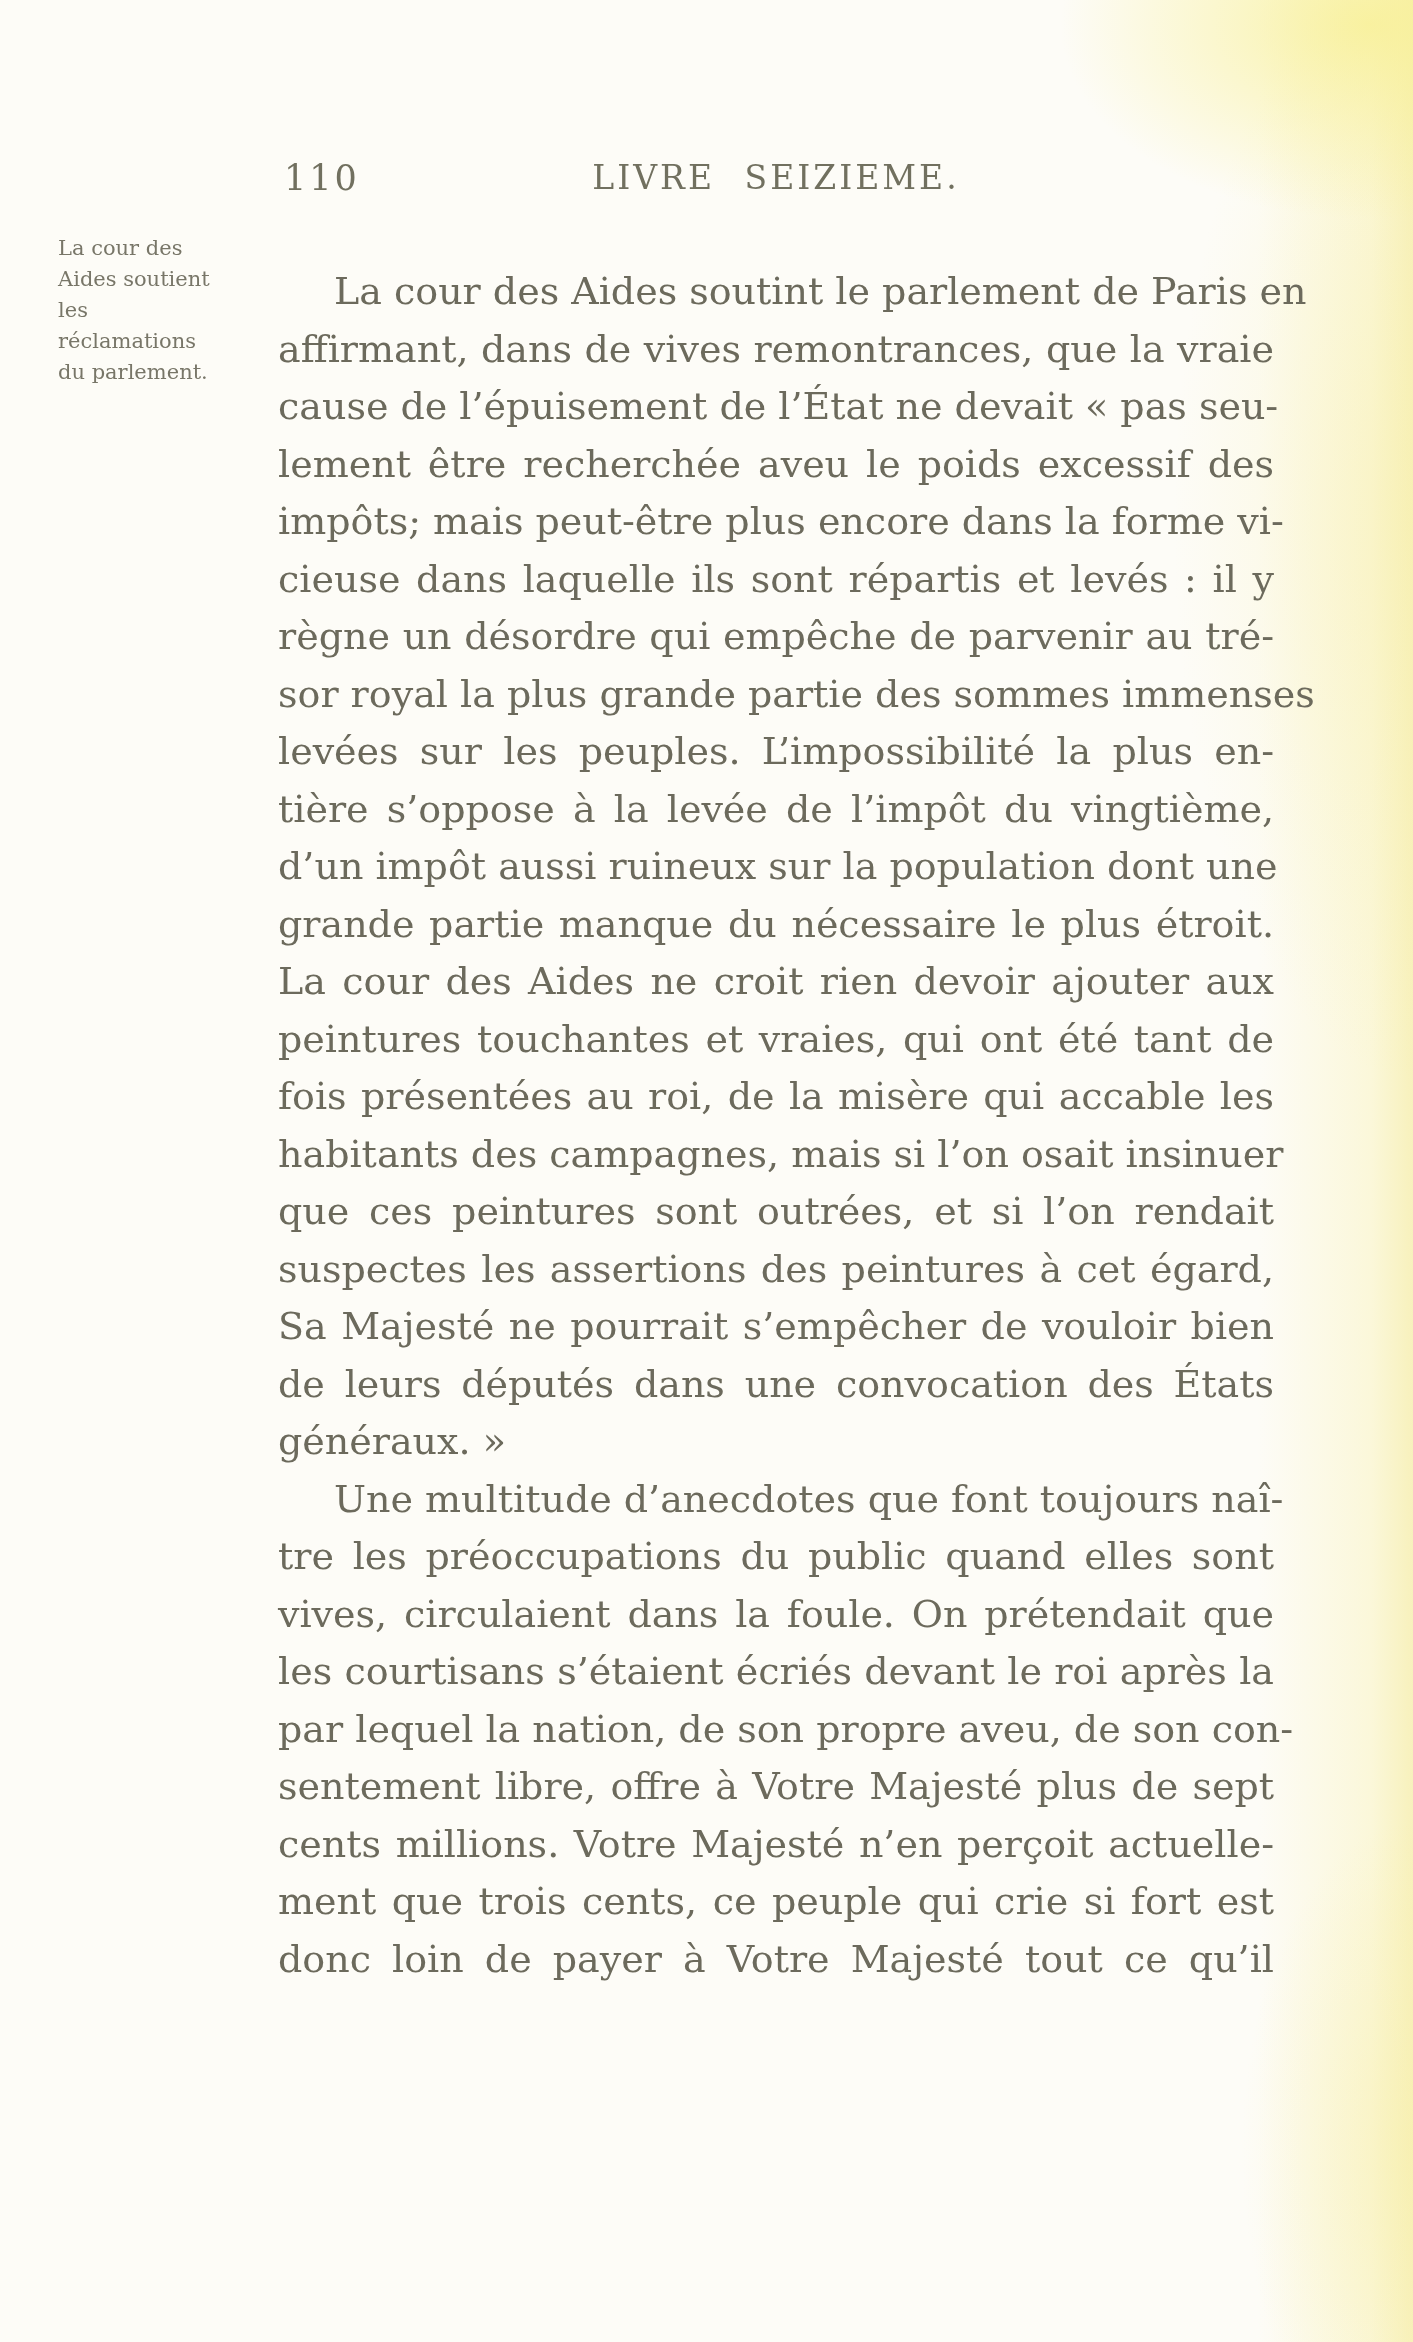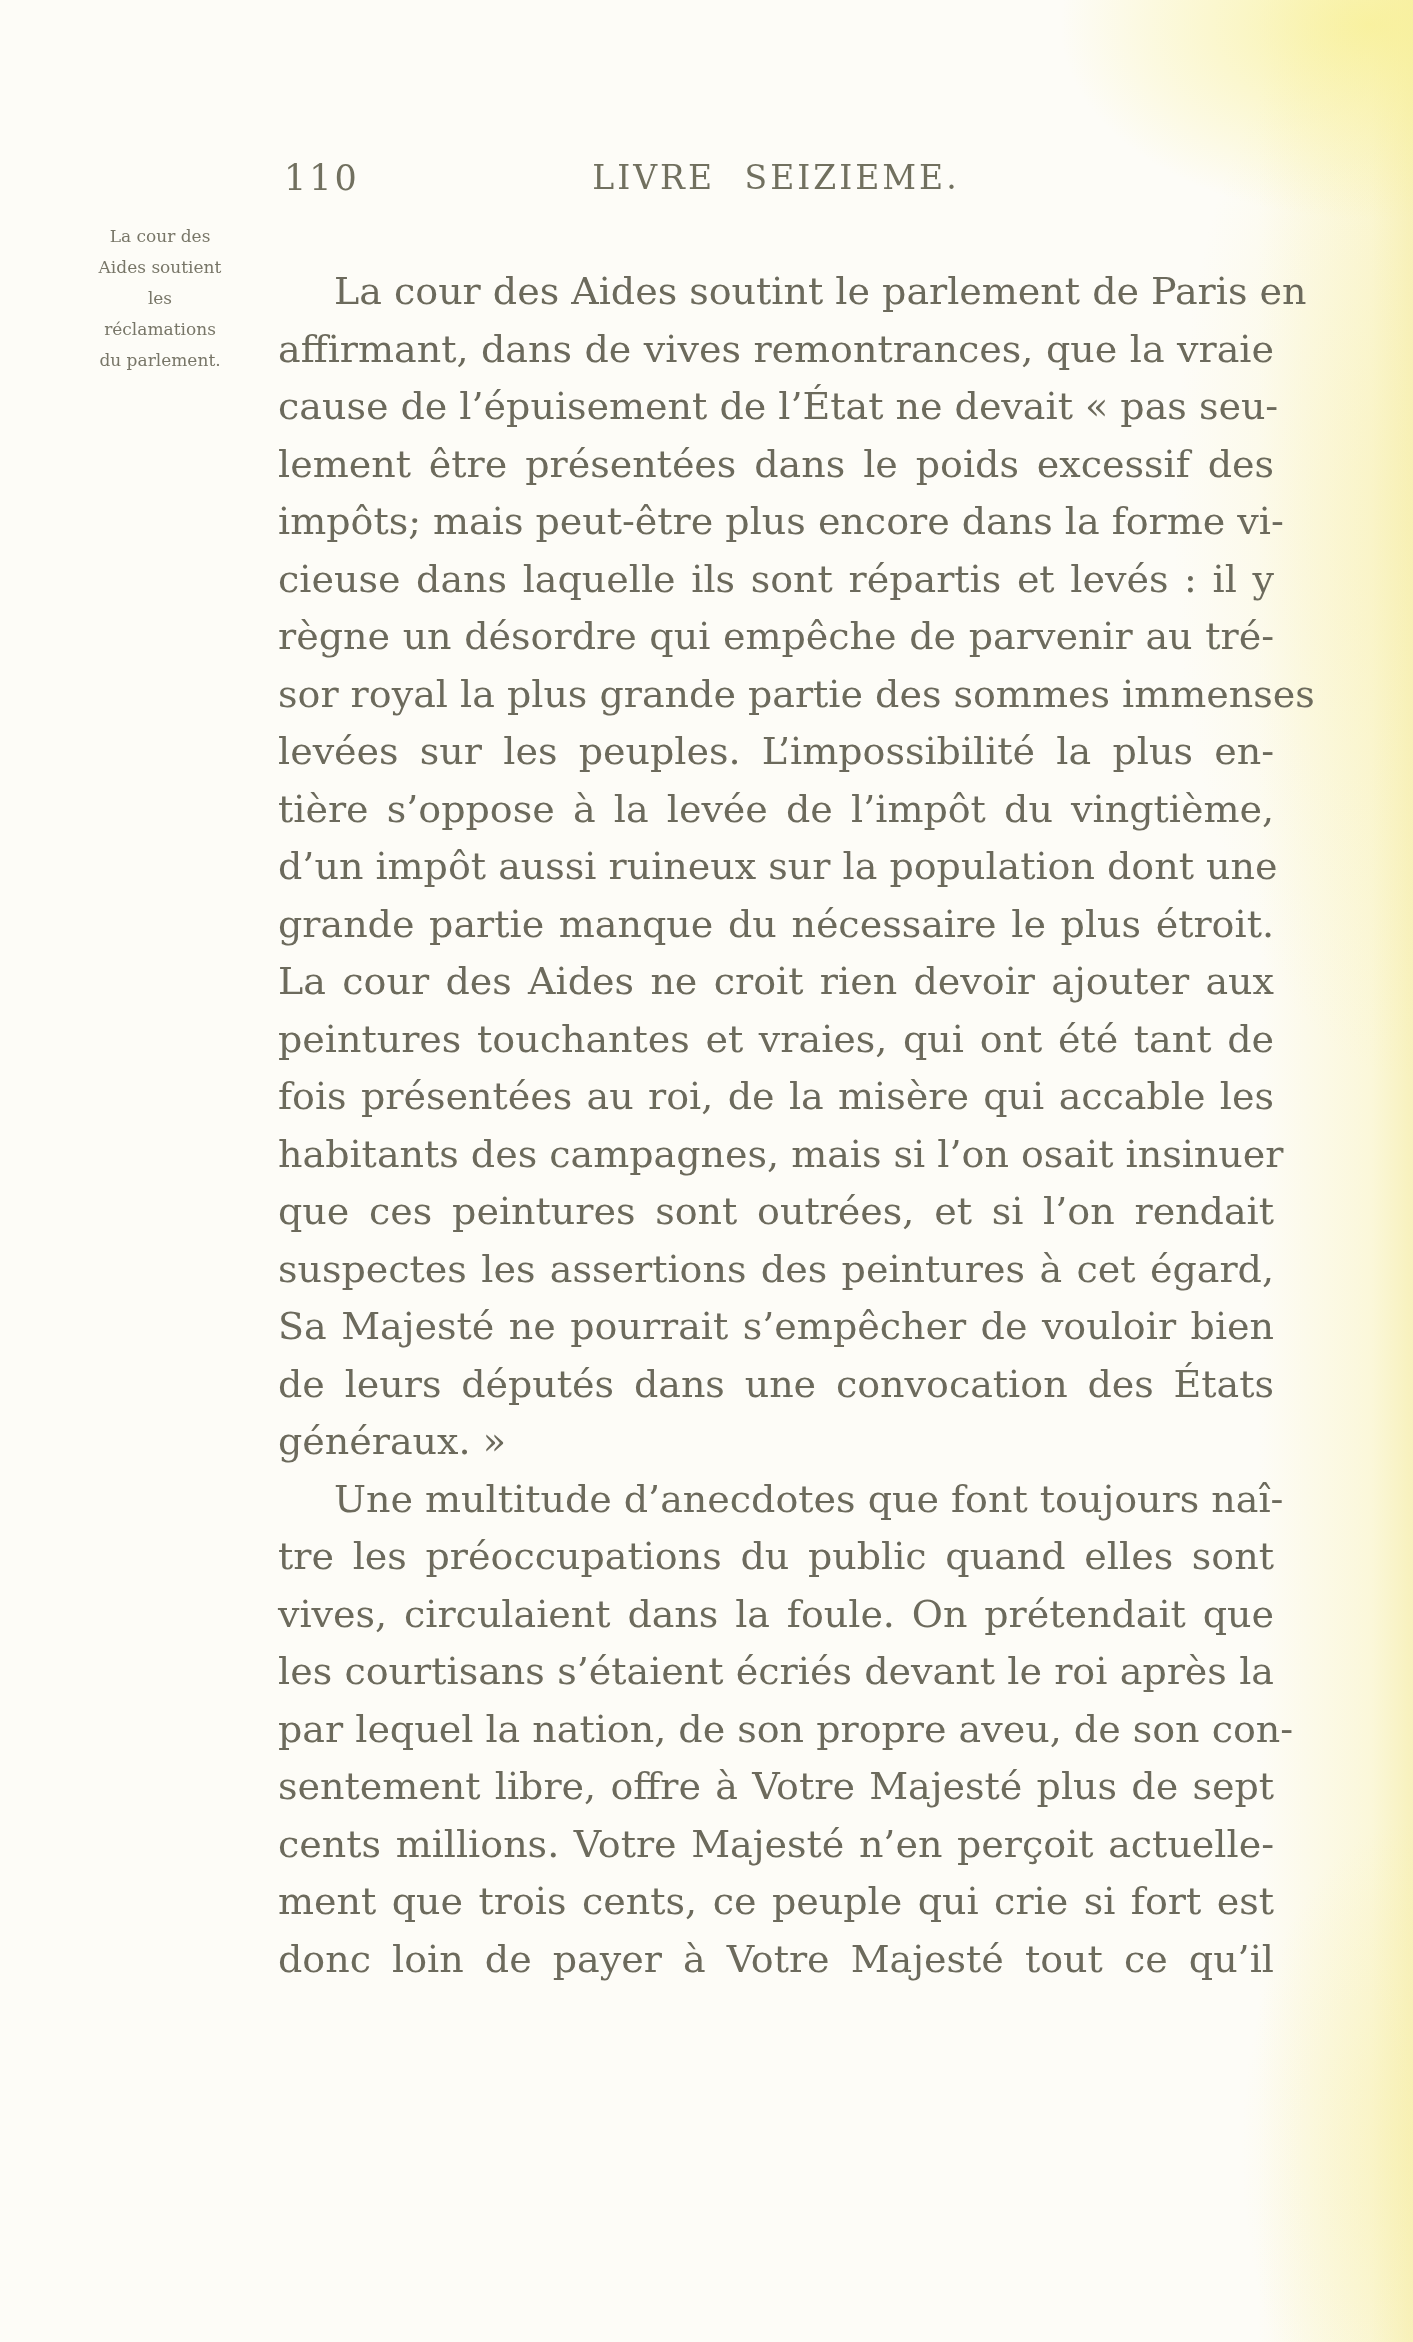--- a/index.html
+++ b/index.html
@@ -44,24 +44,24 @@
     top: 0;
     text-align: center;
     font-size: 33px;
     letter-spacing: 3px;
     word-spacing: 16px;
     color: #71705f;
   }
   .margin-note {
     position: absolute;
     left: 58px;
-    top: 221px;
+    top: 233px;
     width: 204px;
-    text-align: center;
-    font-size: 17px;
+    text-align: left;
+    font-size: 21px;
     line-height: 31px;
     color: #787668;
   }
   .body-text {
     position: absolute;
     left: 278px;
     top: 242px;
     width: 996px;
     font-size: 38px;
     line-height: 57.5px;
@@ -93,21 +93,21 @@
       <div class="mn-line">Aides soutient</div>
       <div class="mn-line">les</div>
       <div class="mn-line">réclamations</div>
       <div class="mn-line">du parlement.</div>
     </div>
 
   <div class="body-text">
       <div class="line indent">La cour des Aides soutint le parlement de Paris en</div>
       <div class="line">affirmant, dans de vives remontrances, que la vraie</div>
       <div class="line">cause de l’épuisement de l’État ne devait « pas seu-</div>
-      <div class="line">lement être présentées dans le poids excessif des</div>
+      <div class="line">lement être recherchée aveu le poids excessif des</div>
       <div class="line">impôts; mais peut-être plus encore dans la forme vi-</div>
       <div class="line">cieuse dans laquelle ils sont répartis et levés : il y</div>
       <div class="line">règne un désordre qui empêche de parvenir au tré-</div>
       <div class="line">sor royal la plus grande partie des sommes immenses</div>
       <div class="line">levées sur les peuples. L’impossibilité la plus en-</div>
       <div class="line">tière s’oppose à la levée de l’impôt du vingtième,</div>
       <div class="line">d’un impôt aussi ruineux sur la population dont une</div>
       <div class="line">grande partie manque du nécessaire le plus étroit.</div>
       <div class="line">La cour des Aides ne croit rien devoir ajouter aux</div>
       <div class="line">peintures touchantes et vraies, qui ont été tant de</div>

